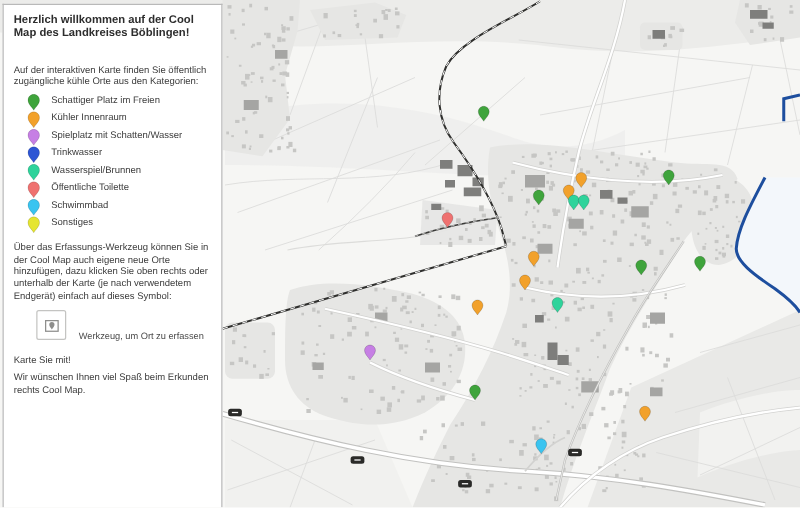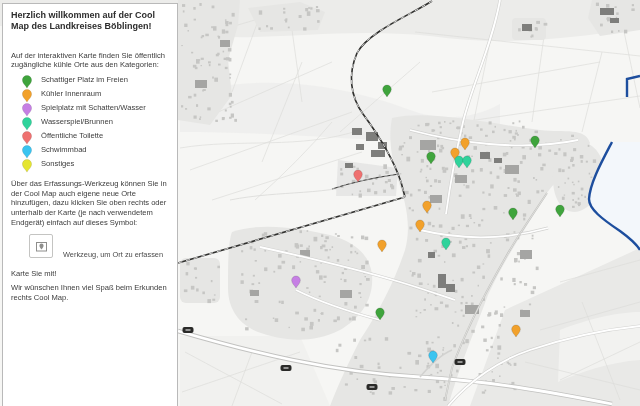--- a/index.html
+++ b/index.html
@@ -826,20 +826,26 @@
           <span class="legend-label">Kühler Innenraum</span>
         </div>
         <div class="legend-row">
           <svg width="12" height="14" viewBox="-7 -16 14 17">
             <path d="M0 0 C-1.9 -3.4 -5.6 -6 -5.6 -9.8 C-5.6 -12.9 -3.1 -15.4 0 -15.4 C3.1 -15.4 5.6 -12.9 5.6 -9.8 C5.6 -6 1.9 -3.4 0 0 Z" fill="#c67fe4" stroke="rgba(40,40,40,0.3)" stroke-width="0.5"></path>
           </svg>
           <span class="legend-label">Spielplatz mit Schatten/Wasser</span>
         </div>
         <div class="legend-row">
           <svg width="12" height="14" viewBox="-7 -16 14 17">
+            <path d="M0 0 C-1.9 -3.4 -5.6 -6 -5.6 -9.8 C-5.6 -12.9 -3.1 -15.4 0 -15.4 C3.1 -15.4 5.6 -12.9 5.6 -9.8 C5.6 -6 1.9 -3.4 0 0 Z" fill="#2d55d4" stroke="rgba(40,40,40,0.3)" stroke-width="0.5"></path>
+          </svg>
+          <span class="legend-label">Trinkwasser</span>
+        </div>
+        <div class="legend-row">
+          <svg width="12" height="14" viewBox="-7 -16 14 17">
             <path d="M0 0 C-1.9 -3.4 -5.6 -6 -5.6 -9.8 C-5.6 -12.9 -3.1 -15.4 0 -15.4 C3.1 -15.4 5.6 -12.9 5.6 -9.8 C5.6 -6 1.9 -3.4 0 0 Z" fill="#2fd39b" stroke="rgba(40,40,40,0.3)" stroke-width="0.5"></path>
           </svg>
           <span class="legend-label">Wasserspiel/Brunnen</span>
         </div>
         <div class="legend-row">
           <svg width="12" height="14" viewBox="-7 -16 14 17">
             <path d="M0 0 C-1.9 -3.4 -5.6 -6 -5.6 -9.8 C-5.6 -12.9 -3.1 -15.4 0 -15.4 C3.1 -15.4 5.6 -12.9 5.6 -9.8 C5.6 -6 1.9 -3.4 0 0 Z" fill="#ef7170" stroke="rgba(40,40,40,0.3)" stroke-width="0.5"></path>
           </svg>
           <span class="legend-label">Öffentliche Toilette</span>
         </div>

